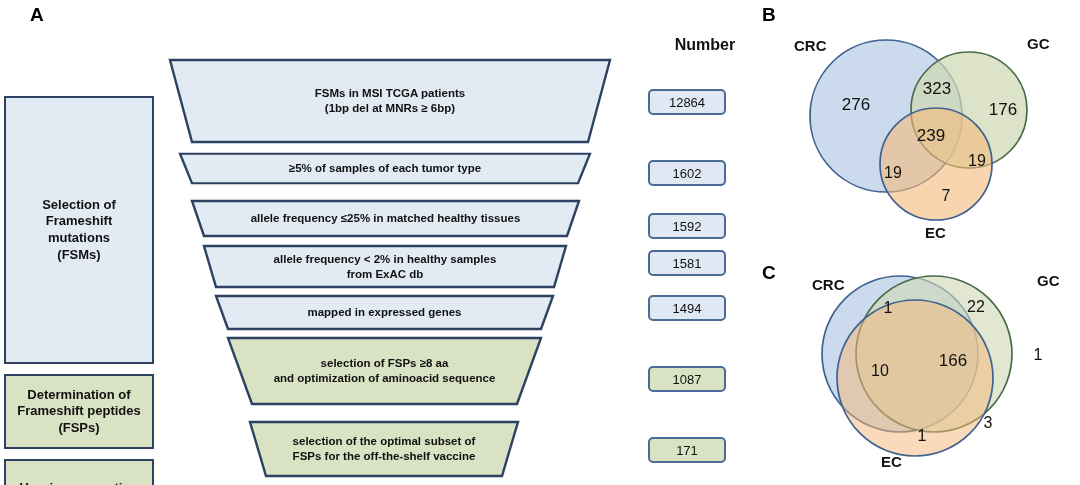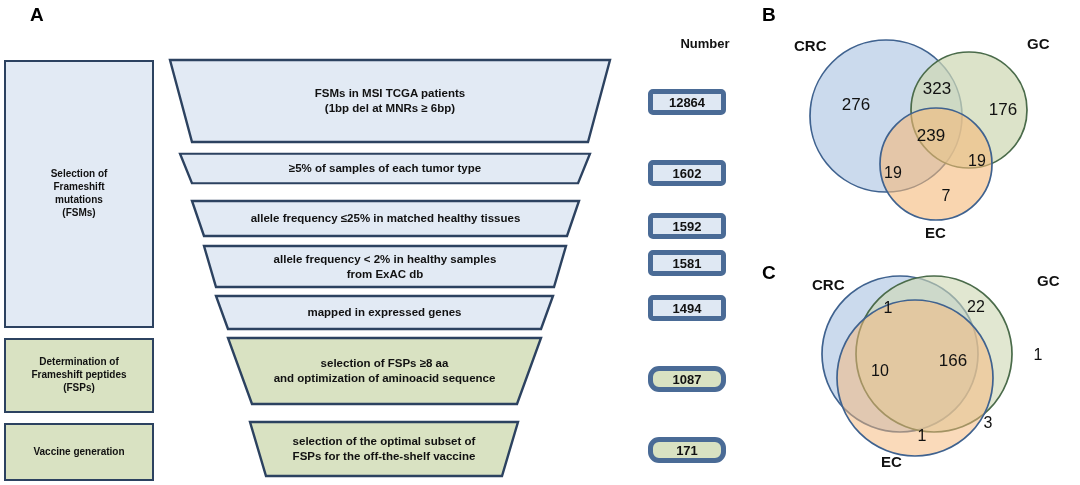--- a/index.html
+++ b/index.html
@@ -12,50 +12,50 @@
     position:absolute;font-weight:bold;font-size:19px;color:#000;
   }
 
   
   #panelA{position:absolute;left:0;top:0;width:750px;height:485px;}
 
   .cat-box{
     position:absolute;box-sizing:border-box;
     border:2px solid #2c4260;
     display:flex;align-items:center;justify-content:center;
-    text-align:center;font-weight:bold;font-size:10px;
-    line-height:1.28;color:#111;padding:2px;
+    text-align:center;font-weight:bold;font-size:13px;
+    line-height:1.28;color:#111;padding:2px;margin-top:36px;
   }
   .fill-blue{background:#e2eaf4;}
   .fill-green{background:#d9e2c2;}
 
   .funnel-row{position:absolute;}
   .funnel-shape{
     position:absolute;left:0;top:0;width:100%;height:100%;
   }
   .funnel-label{
     position:absolute;left:0;top:0;width:100%;height:100%;
     display:flex;align-items:center;justify-content:center;
     text-align:center;font-weight:bold;font-size:11.5px;line-height:1.3;
     color:#111;pointer-events:none;
   }
 
   .num-head{
-    position:absolute;font-weight:bold;font-size:13px;color:#111;
+    position:absolute;font-weight:bold;font-size:16px;color:#111;
     left:655px;top:36px;width:100px;text-align:center;
   }
   .num-box{
     position:absolute;box-sizing:border-box;
     width:78px;height:26px;left:648px;
-    border:5px solid #ec4899;border-radius:5px;
+    border:2px solid #ec4899;border-radius:5px;
     display:flex;align-items:center;justify-content:center;
-    font-weight:bold;font-size:13px;color:#111;
+    font-weight:normal;font-size:13px;color:#111;
   }
   .num-blue{background:#dfe8f3;border-color:#4a6b96;}
-  .num-green{background:#d9e2c2;border-color:#4a6b96;border-radius:11px;}
+  .num-green{background:#d9e2c2;border-color:#4a6b96;}
 
   
   .venn-wrap{position:absolute;}
   .venn-label{
     position:absolute;font-size:15px;color:#111;font-weight:bold;
   }
   .venn-num{
     position:absolute;font-size:16px;color:#111;
     text-align:center;transform:translate(-50%,-50%);
     white-space:nowrap;

